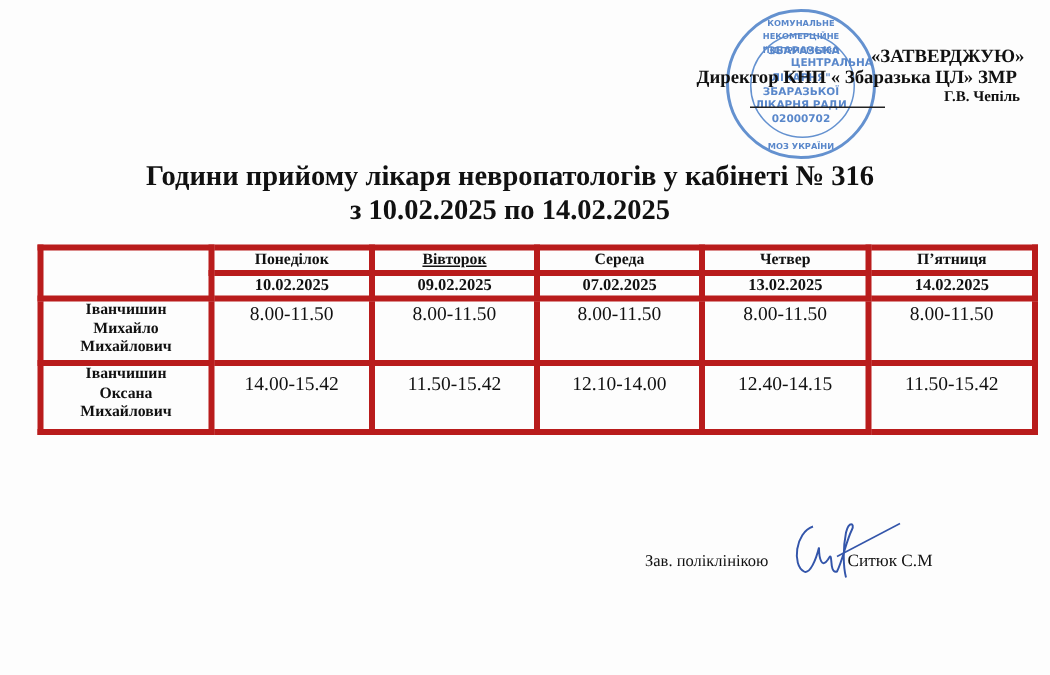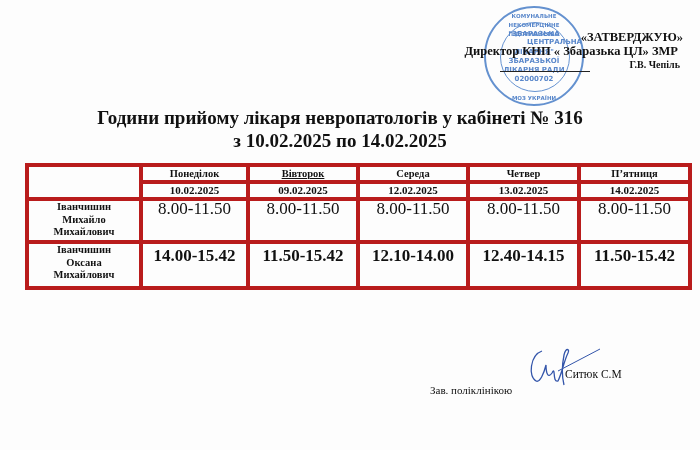--- a/index.html
+++ b/index.html
@@ -17,26 +17,26 @@
   .stamp .txt{position:absolute;left:0;width:100%;text-align:center;color:#3d73c2;
          font-family:"DejaVu Sans",sans-serif;font-size:7px;font-weight:bold;line-height:9px;}
   .title{position:absolute;left:0;width:700px;text-align:center;font-weight:bold;font-size:19px;}
   .title.t1{top:107px;left:-10px;}
   .title.t2{top:130px;left:-10px;}
   table{position:absolute;left:25px;top:163px;border-collapse:collapse;}
   td{border:4px solid #b91c1c;padding:0;text-align:center;vertical-align:top;}
   .hd{font-weight:bold;font-size:10.5px;height:13px;line-height:13px;}
   .hd2{font-weight:bold;font-size:11px;height:13px;line-height:13px;}
   .name{font-weight:bold;font-size:10.5px;line-height:12.5px;width:110px;height:39px;}
-  .val{font-size:17px;line-height:16px;margin-left:32px;}
+  .val{font-size:13px;line-height:16px;margin-left:32px;}
   .r1 td{height:39px;}
   .r2 td{height:38px;}
-  .r2 .val{padding-top:4px;font-weight:bold;}
+  .r2 .val{padding-top:4px;}
   .sign{position:absolute;left:430px;top:368px;font-size:11px;}
-  .sign .who{position:absolute;left:0;top:0;white-space:nowrap;margin-top:16px;}
+  .sign .who{position:absolute;left:0;top:0;white-space:nowrap;}
   .sign .name2{position:absolute;left:135px;top:0;white-space:nowrap;font-size:11.5px;}
   .sign svg{position:absolute;left:92px;top:-25px;}
 </style>
 </head>
 <body>
 
 <div class="approve">
   <div class="stamp">
     <div class="inner"></div>
     <div class="txt" style="top:4px;font-size:5.5px;">КОМУНАЛЬНЕ НЕКОМЕРЦІЙНЕ ПІДПРИЄМСТВО</div>
@@ -63,21 +63,21 @@
     <td rowspan="2" style="width:110px;"></td>
     <td class="hd" style="width:103px;">Понеділок</td>
     <td class="hd" style="width:106px;text-decoration:underline;">Вівторок</td>
     <td class="hd" style="width:106px;">Середа</td>
     <td class="hd" style="width:107px;">Четвер</td>
     <td class="hd" style="width:107px;">П’ятниця</td>
   </tr>
   <tr>
     <td class="hd2">10.02.2025</td>
     <td class="hd2">09.02.2025</td>
-    <td class="hd2">12.02.2025</td>
+    <td class="hd2">07.02.2025</td>
     <td class="hd2">13.02.2025</td>
     <td class="hd2">14.02.2025</td>
   </tr>
   <tr class="r1">
     <td class="name">
       <div>Іванчишин</div>
       <div>Михайло</div>
       <div>Михайлович</div>
     </td>
     <td class="val">8.00-11.50</td>

